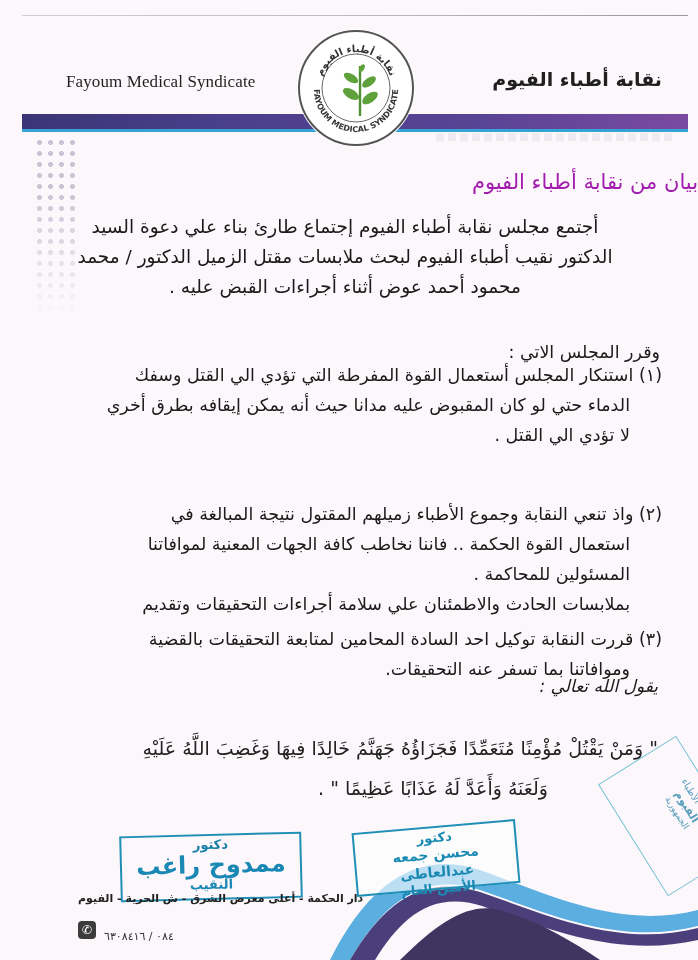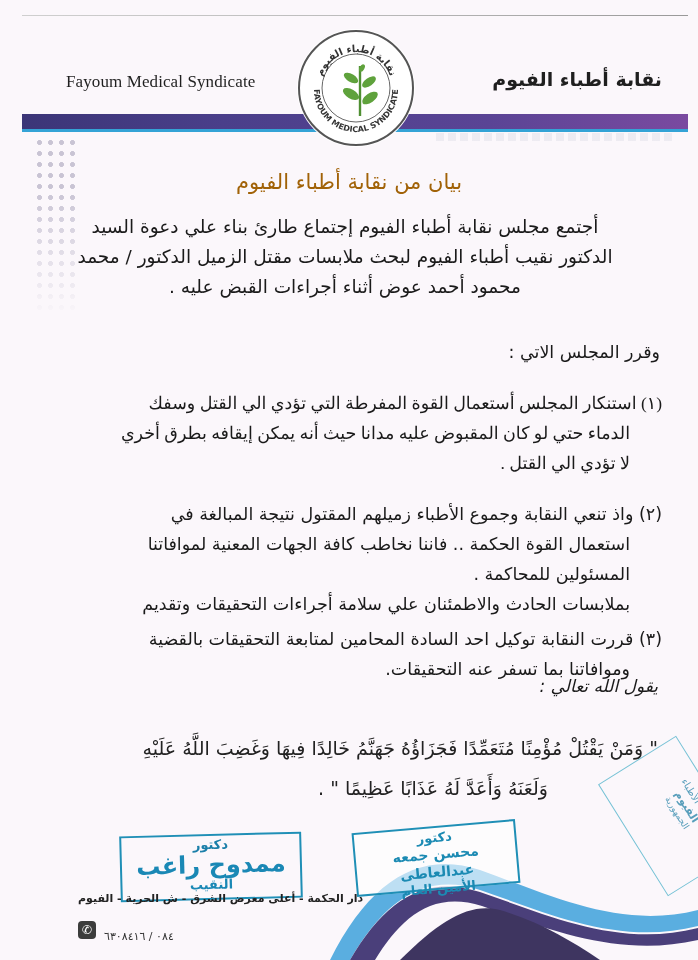--- a/index.html
+++ b/index.html
@@ -59,41 +59,41 @@
       position: absolute; left: 34px; top: 137px; width: 44px; height: 180px;
       background-image:
         radial-gradient(circle, #b9b4c8 2.2px, transparent 2.6px);
       background-size: 11px 11px;
       opacity: 0.75;
       -webkit-mask-image: linear-gradient(180deg, #000 0%, #000 30%, transparent 100%);
               mask-image: linear-gradient(180deg, #000 0%, #000 30%, transparent 100%);
     }
     .title {
       position: absolute; left: 0; right: 0; top: 170px;
-      text-align: center; direction: rtl;
-      font-size: 21px; color: #a16207;
+      direction: rtl;
+      font-size: 21px; color: #a21caf;
     }
     .para {
       position: absolute; right: 38px; top: 212px; width: 630px;
       font-size: 18.5px; line-height: 30px; direction: rtl; text-align: center;
     }
     .para .ln { display: block; white-space: nowrap; }
 
     .decided {
       position: absolute; right: 38px; top: 342px;
       font-size: 17.5px; direction: rtl;
     }
 
     .item {
       position: absolute; right: 36px; width: 600px;
       font-size: 17.5px; line-height: 30px; direction: rtl; text-align: right;
     }
     .item .ln { display: block; white-space: nowrap; }
     .item .ln.cont { padding-right: 32px; }
-    .item1 { top: 388px; font-family: Liberation Serif, serif; }
+    .item1 { top: 360px; }
     .item2 { top: 491px; margin-top: 8px; }
     .item3 { top: 596px; margin-top: 28px; }
 
     .saying {
       position: absolute; right: 40px; top: 676px;
       font-size: 17px; direction: rtl; font-style: italic;
     }
     .verse {
       position: absolute; right: 40px; top: 728px; width: 640px;
       font-size: 19px; line-height: 40px; direction: rtl; text-align: right;

